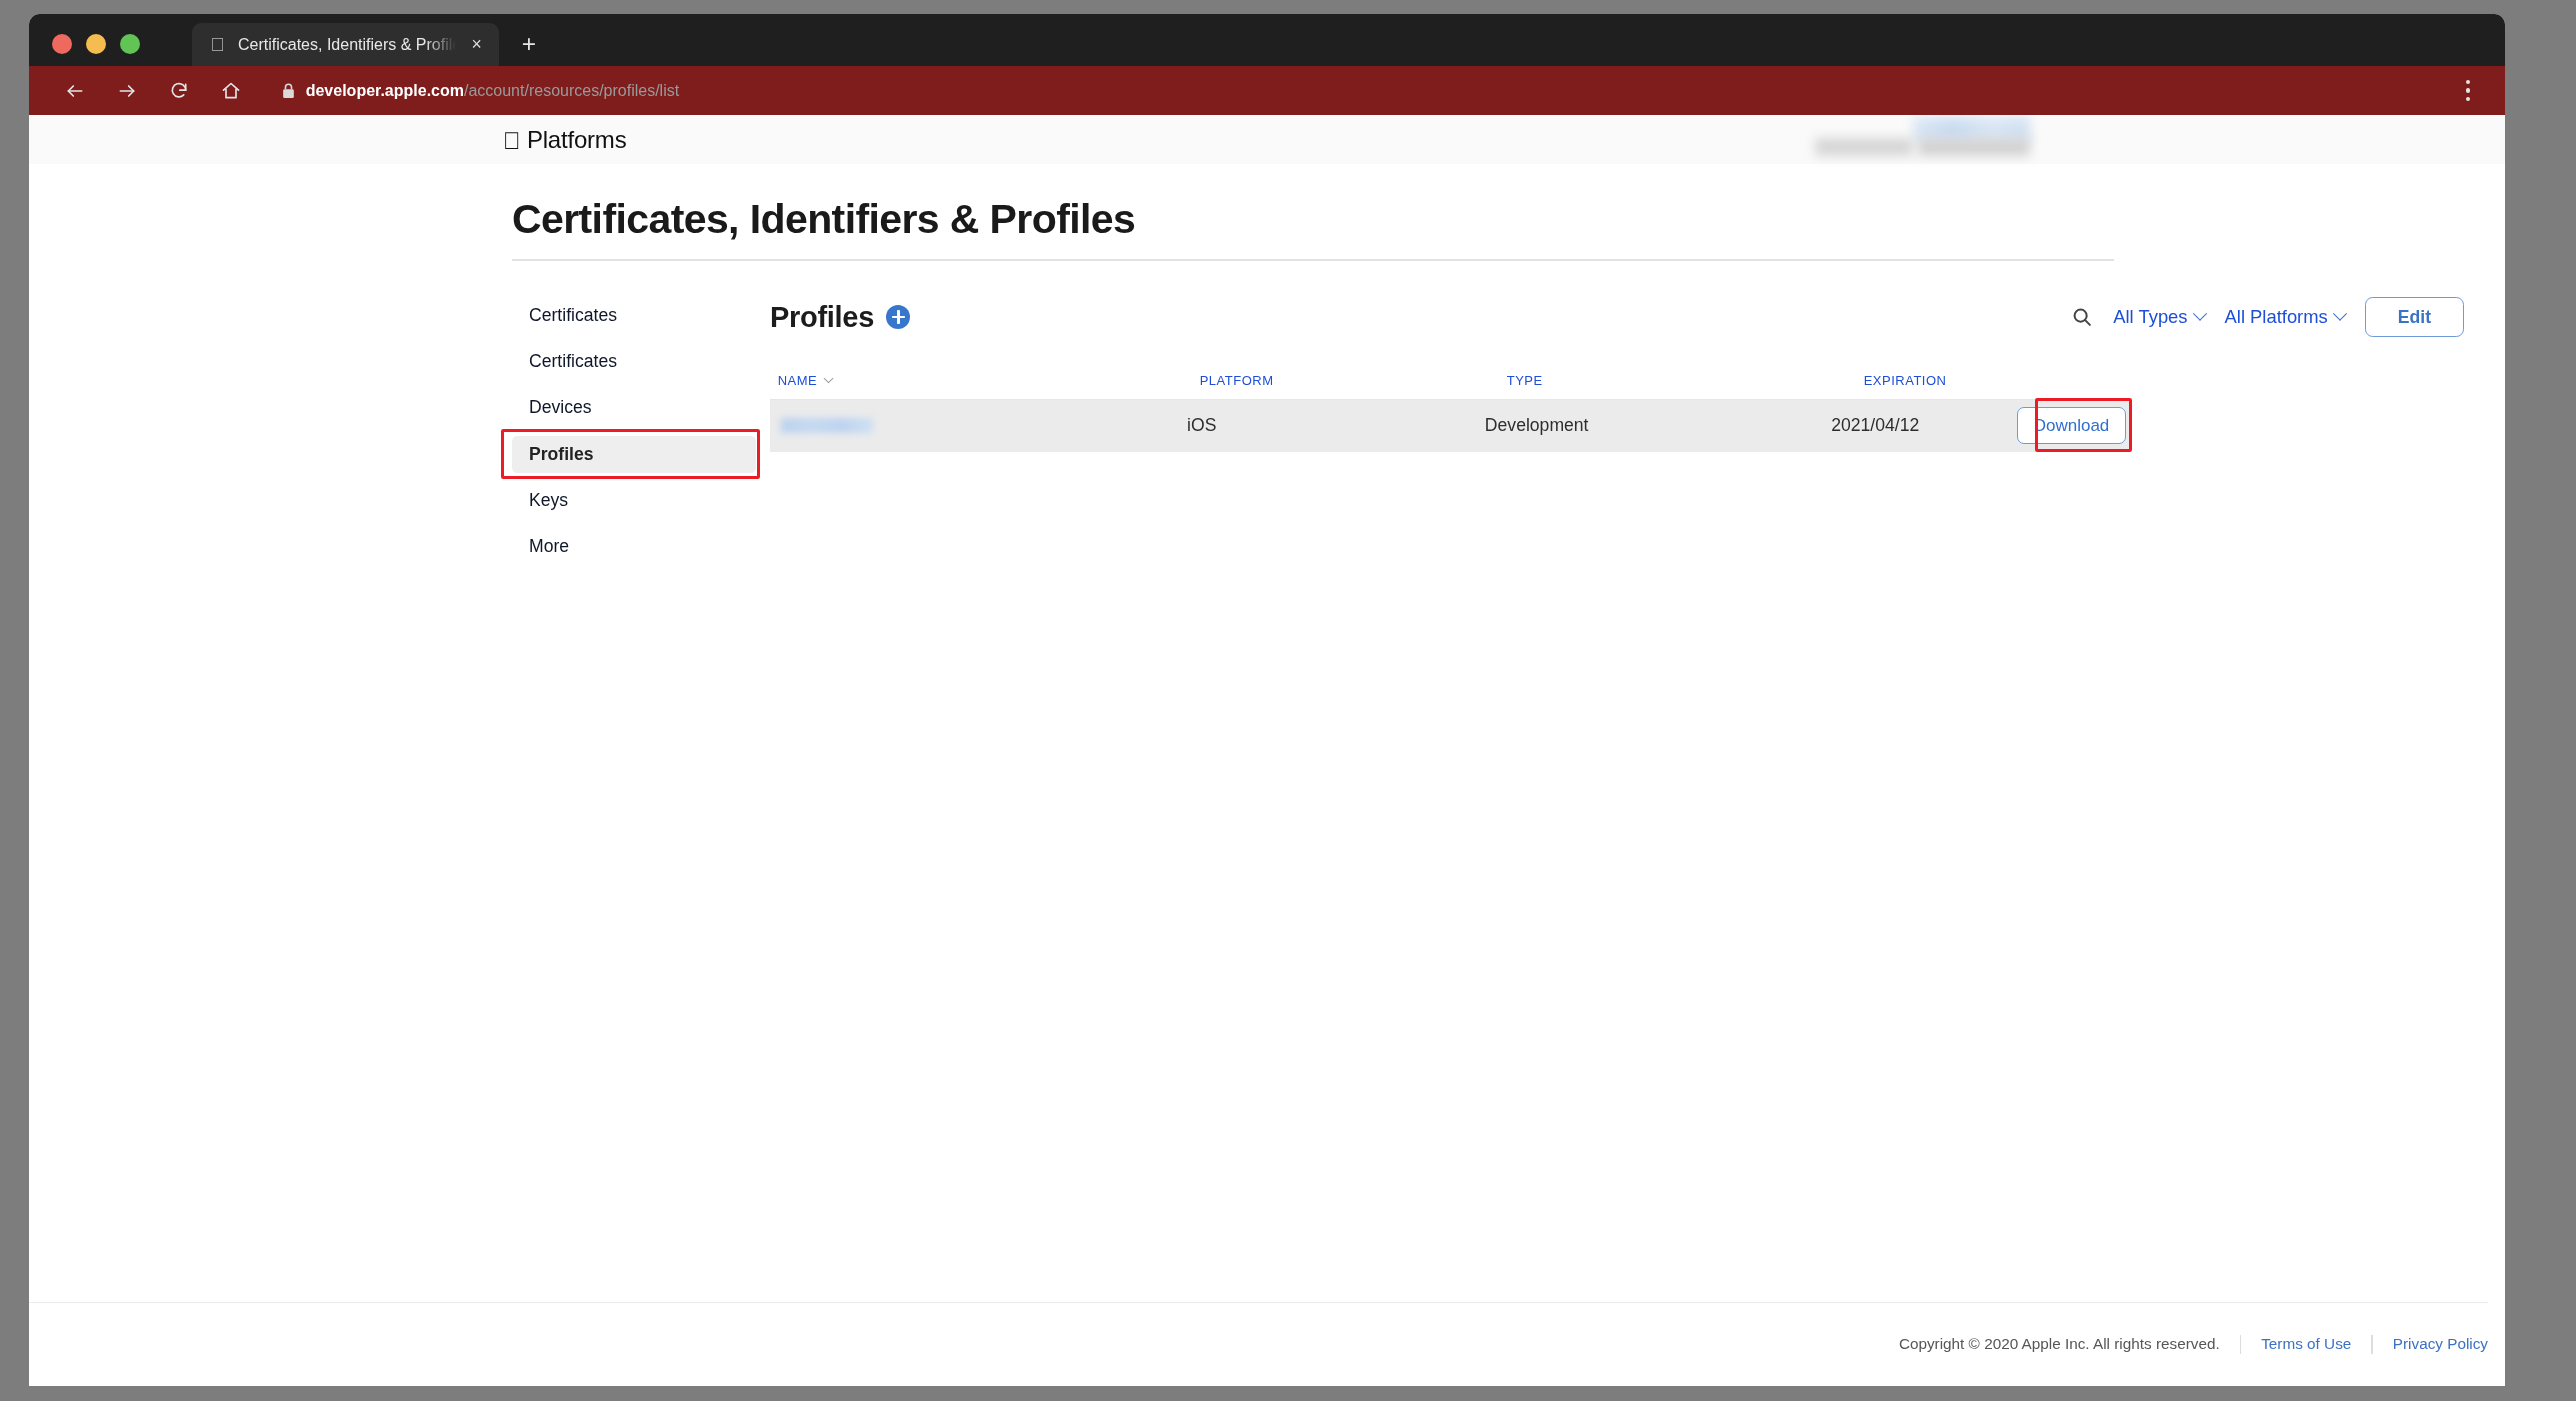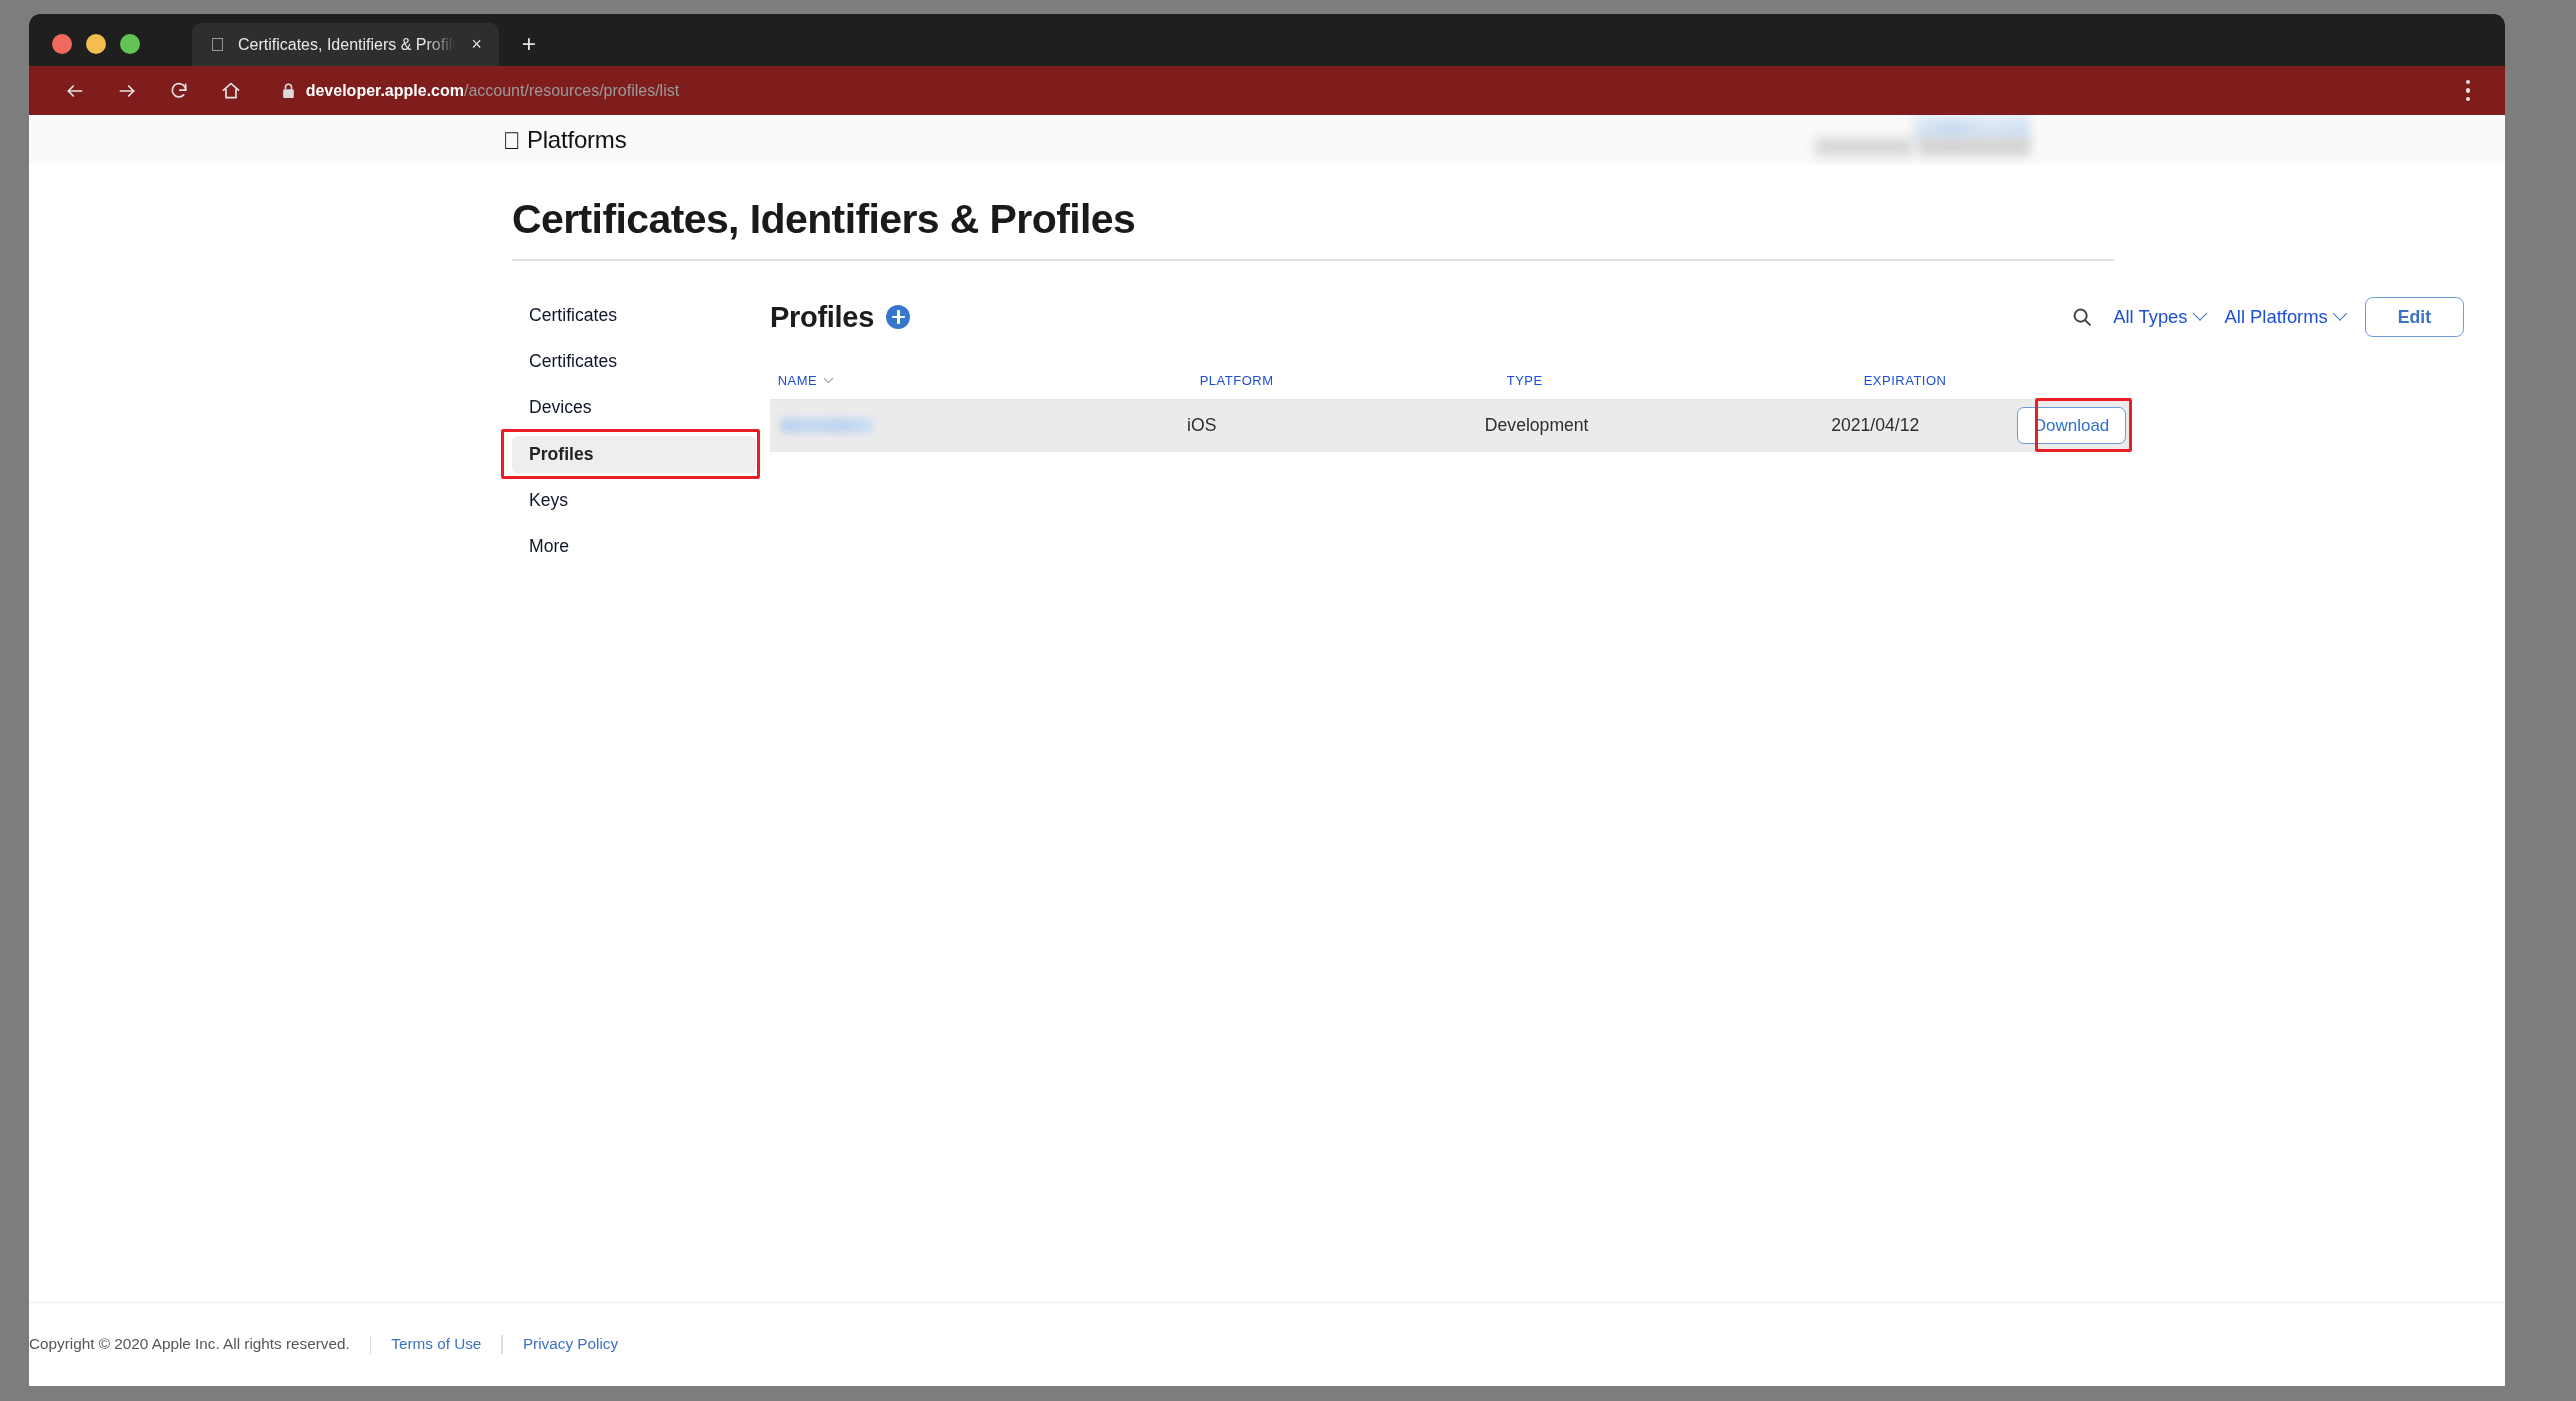--- a/index.html
+++ b/index.html
@@ -354,26 +354,26 @@
     white-space: nowrap;
   }
   .annot-download {
     left: auto; right: -0.8px; top: -8.4px;
     width: 97px; height: 54px;
   }
 
   
   .page-footer {
     position: absolute;
-    left: 0; right: 0; bottom: 0;
+    left: 0; right: 17px; bottom: 0;
     height: 84px;
     border-top: 1.5px solid #ececec;
     display: flex;
     align-items: center;
-    justify-content: flex-start;
+    justify-content: flex-end;
     gap: 0;
   }
   .footer-inner { display: flex; align-items: center; font-size: 15.3px; }
   .copy-text { color: #555657; }
   .f-sep { width: 1.5px; height: 18.4px; background: #dddddd; margin: 0 20px; }
   .f-link { color: #3b72c4; }
   .f-link + .f-sep { margin: 0 20px; }
 </style>
 </head>
 <body>

